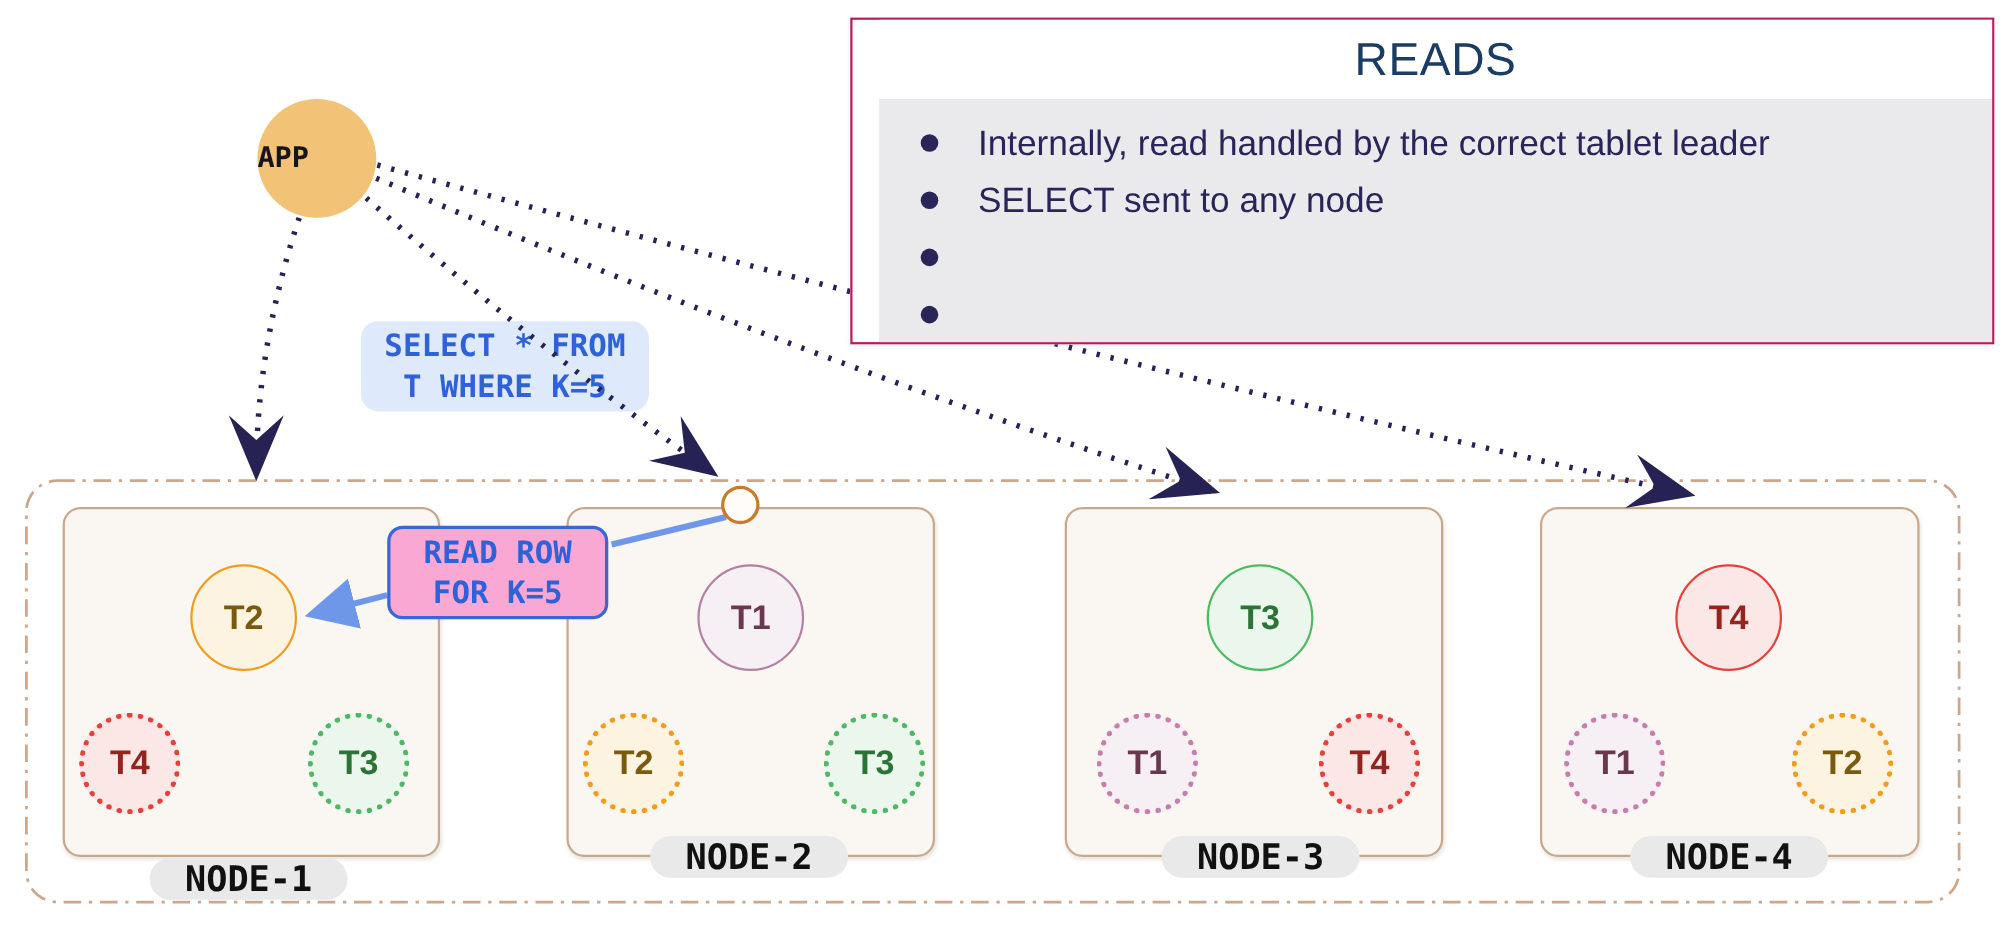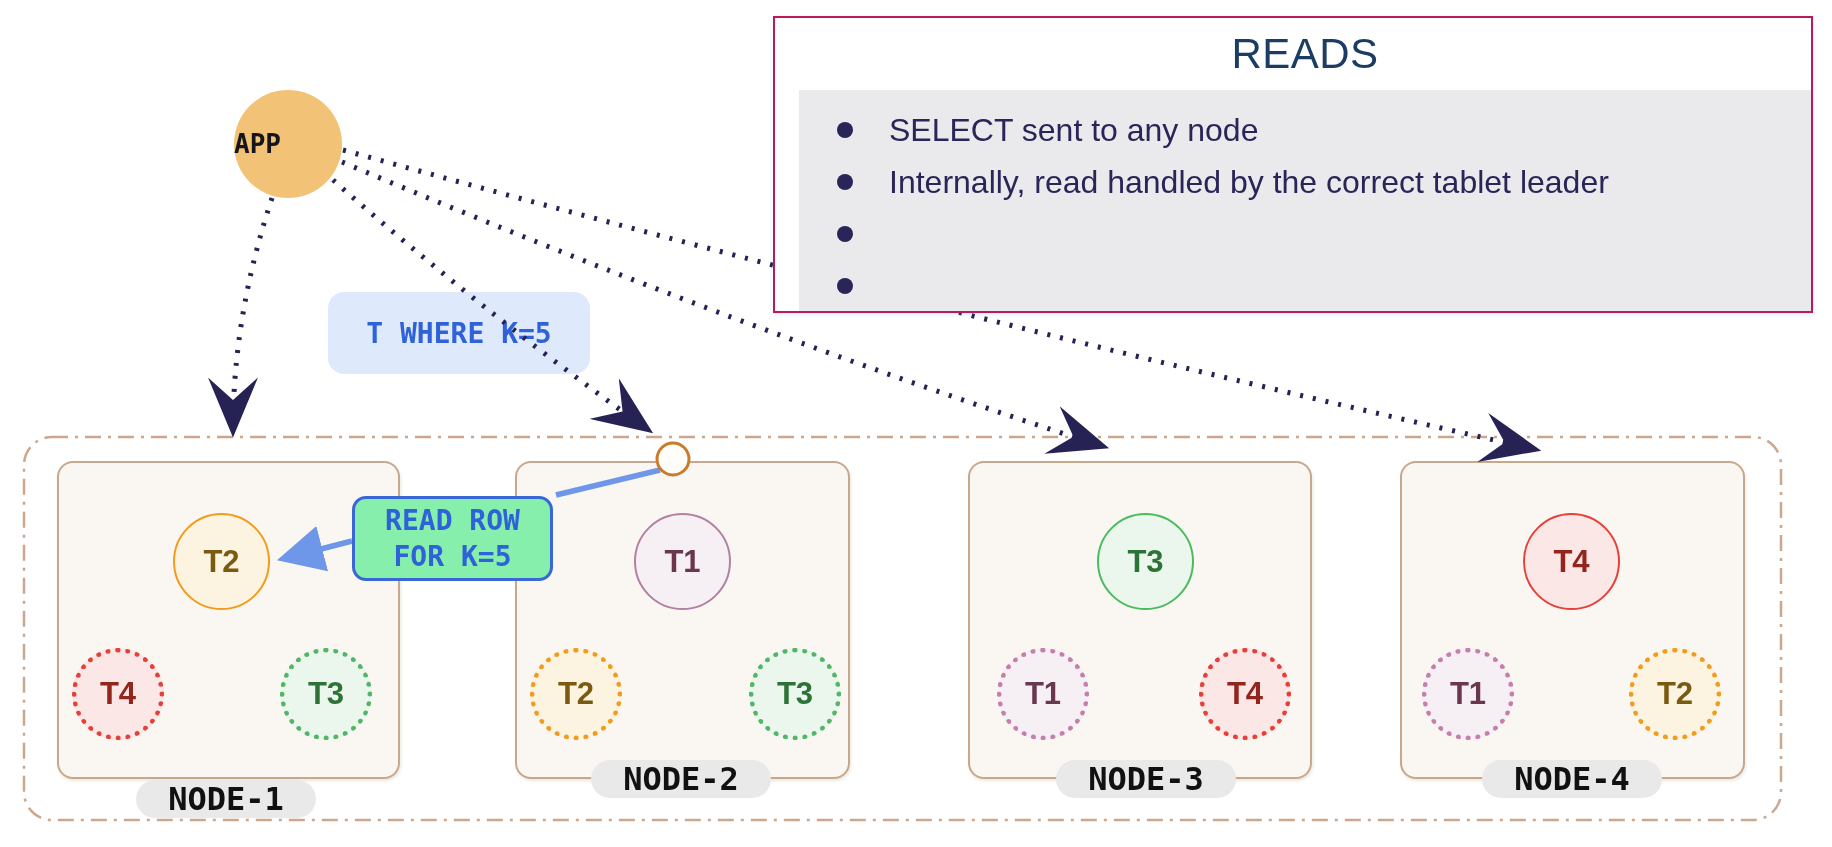--- a/index.html
+++ b/index.html
@@ -21,21 +21,21 @@
   .reads-body{background:#EAEAEC;height:221px;padding-top:14px;box-sizing:border-box;}
   .reads-row{display:flex;align-items:center;height:52px;}
   .bullet-dot{width:16px;height:16px;border-radius:50%;background:#2A2558;margin:0 36px 0 38px;flex:none;}
   .reads-row span.txt{font-size:32px;color:#2A2558;}
 
   
   .query-label{position:absolute;left:328px;top:292px;width:262px;height:82px;background:#DFE9FC;
     border-radius:16px;display:flex;flex-direction:column;align-items:center;justify-content:center;z-index:2;}
   .query-label div{font-family:"DejaVu Sans Mono",monospace;font-weight:bold;font-size:28px;
     line-height:37px;color:#2F62D8;white-space:pre;}
-  .readrow-label{position:absolute;left:352px;top:496px;width:201px;height:85px;background:#86efac;
+  .readrow-label{position:absolute;left:352px;top:478px;width:201px;height:85px;background:#f9a8d4;
     border:3px solid #3968D6;border-radius:14px;box-sizing:border-box;display:flex;flex-direction:column;
     align-items:center;justify-content:center;z-index:5;}
   .readrow-label div{font-family:"DejaVu Sans Mono",monospace;font-weight:bold;font-size:28px;
     line-height:36px;color:#2F62D8;white-space:pre;}
 
   
   .node-box{position:absolute;top:461px;height:318px;background:#FAF7F2;border:2px solid #C8A88C;
     border-radius:16px;box-sizing:border-box;z-index:1;box-shadow:1px 2px 3px rgba(150,120,90,.18);}
   .node-pill{position:absolute;top:760px;width:180px;height:38px;background:#E9E9E9;border-radius:19px;
     display:flex;align-items:center;justify-content:center;z-index:2;}
@@ -123,20 +123,21 @@
       <span>NODE-2</span>
     </div>
   <div class="node-pill" style="left:1056px;">
       <span>NODE-3</span>
     </div>
   <div class="node-pill" style="left:1482px;">
       <span>NODE-4</span>
     </div>
 
   <div class="query-label">
+    <div>SELECT * FROM</div>
     <div>T WHERE K=5</div>
   </div>
 
   <svg class="layer z3" viewBox="0 0 1832 847">
     <defs>
       <marker id="navyhead" viewBox="0 0 12 10" refX="10.5" refY="5" markerWidth="12" markerHeight="10" orient="auto">
         <path d="M0,0 L12,5 L0,10 L4.5,5 Z" fill="#262253"></path>
       </marker>
       <marker id="bluehead" viewBox="0 0 10 10" refX="8" refY="5" markerWidth="8.5" markerHeight="8.5" orient="auto">
         <path d="M0,0 L10,5 L0,10 Z" fill="#6E97EA"></path>
@@ -151,25 +152,25 @@
     <circle cx="673" cy="459" r="16" fill="#FFFDFA" stroke="#C87B28" stroke-width="3"></circle>
   </svg>
 
   <div class="reads-panel">
     <div class="reads-header">
       <span class="reads-title">READS</span>
     </div>
     <div class="reads-body">
       <div class="reads-row">
         <span class="bullet-dot"></span>
-        <span class="txt">SELECT sent to any node</span>
+        <span class="txt">Internally, read handled by the correct tablet leader</span>
       </div>
       <div class="reads-row">
         <span class="bullet-dot"></span>
-        <span class="txt">Internally, read handled by the correct tablet leader</span>
+        <span class="txt">SELECT sent to any node</span>
       </div>
       <div class="reads-row">
         <span class="bullet-dot"></span>
       </div>
       <div class="reads-row">
         <span class="bullet-dot"></span>
       </div>
     </div>
   </div>
 

